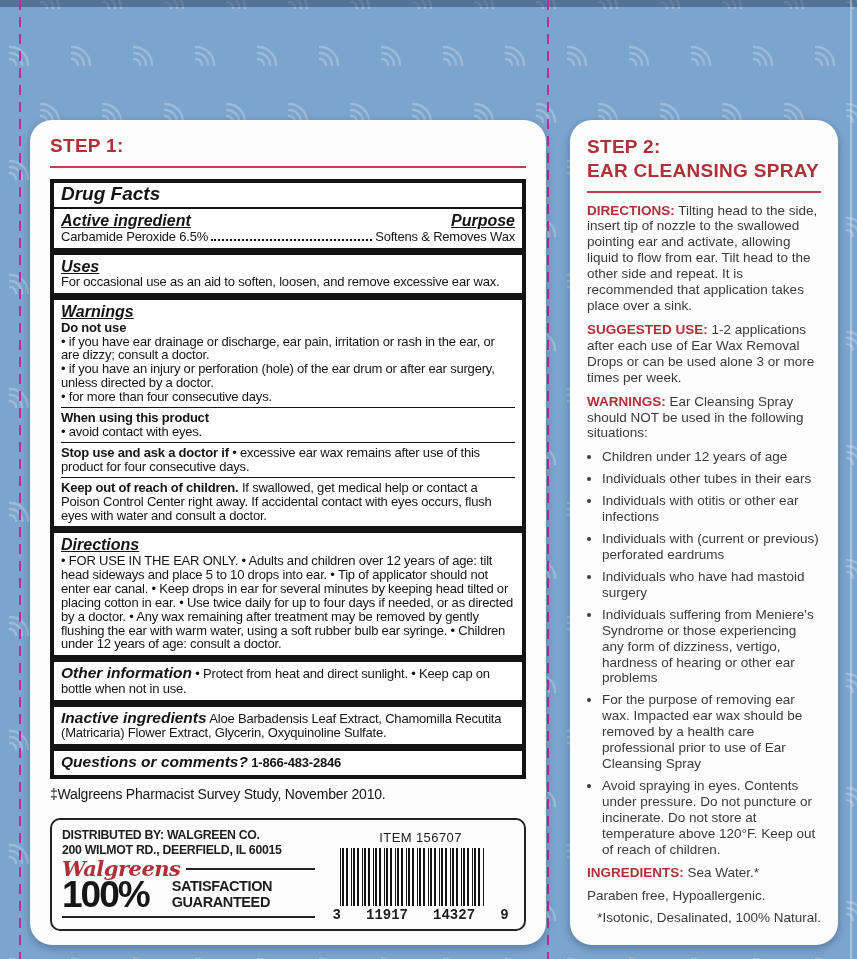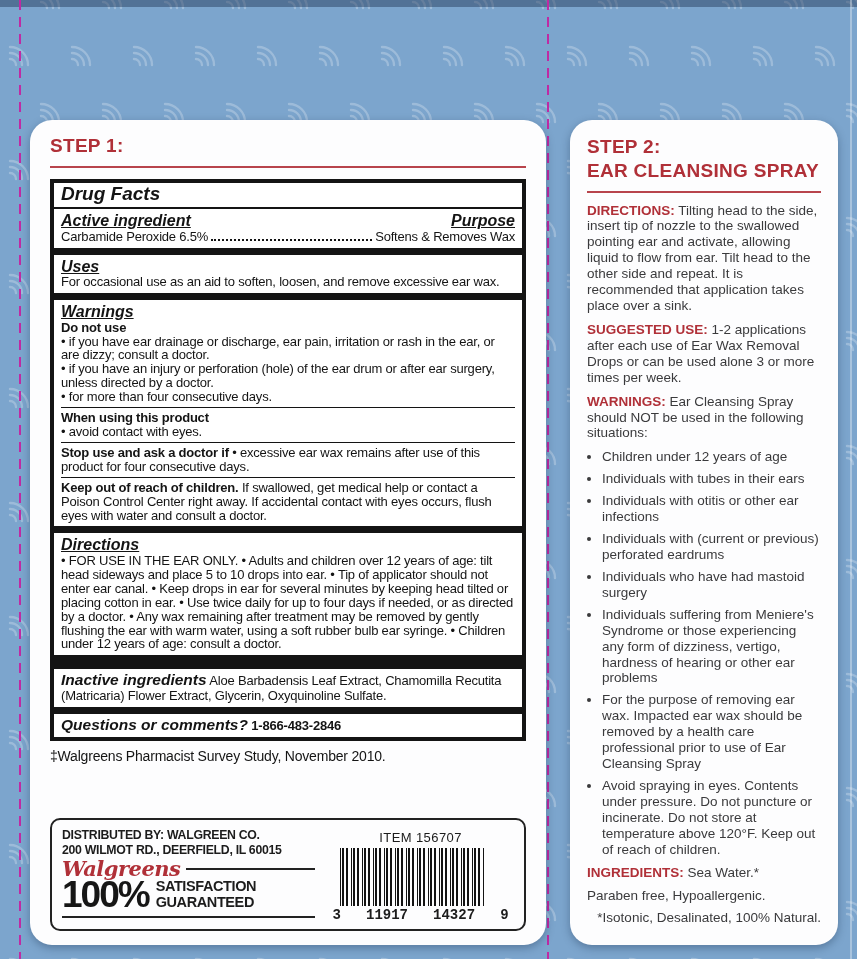--- a/index.html
+++ b/index.html
@@ -46,21 +46,21 @@
 
   
   #dist-box { margin-top:auto; border:2px solid #222; border-radius:10px; padding:8px 10px 6px;
     display:flex; gap:12px; color:#1c1c1c; }
   .dist-left { width:56%; }
   .dist-addr { font-weight:bold; font-size:12.3px; line-height:1.18; letter-spacing:-0.3px; }
   .logo-row { display:flex; align-items:center; margin-top:1px; }
   .walgreens-script { font-family:"DejaVu Serif", serif; font-style:italic; font-weight:bold;
     color:var(--brand-red,#b03038); font-size:21px; line-height:1; letter-spacing:-0.5px; }
   .logo-row .hline { flex:1; border-top:2px solid #222; margin-left:6px; }
-  .hundred-row { display:flex; align-items:center; gap:7px; margin-top:-3px; }
+  .hundred-row { display:flex; align-items:center; gap:23px; margin-top:-3px; }
   .hundred { font-size:37px; font-weight:bold; letter-spacing:-2px; color:#161616; line-height:1; }
   .sat { font-size:14.5px; font-weight:bold; line-height:1.08; letter-spacing:-0.4px; }
   .dist-rule { border:none; border-top:2px solid #222; margin:3px 0 2px; }
   .dist-right { flex:1; display:flex; flex-direction:column; align-items:center; }
   .item-label { font-size:13px; letter-spacing:0.4px; margin:2px 0 3px; }
   #barcode-bars { display:flex; align-items:stretch; height:58px; width:162px; overflow:hidden; }
   .upc-nums { display:flex; justify-content:space-between; width:176px;
     font-family:"Liberation Mono", monospace; font-size:14px; font-weight:bold; margin-top:1px; }
 
   
@@ -1956,20 +1956,24 @@
       <div><span class="df-b">Keep out of reach of children.</span> <span>If swallowed, get medical help or contact a Poison Control Center right away. If accidental contact with eyes occurs, flush eyes with water and consult a doctor.</span></div>
     </div>
 
     <div class="df-bar"></div>
     <div class="df-sec">
       <div class="df-h2">Directions</div>
       <div>• FOR USE IN THE EAR ONLY. • Adults and children over 12 years of age: tilt head sideways and place 5 to 10 drops into ear. • Tip of applicator should not enter ear canal. • Keep drops in ear for several minutes by keeping head tilted or placing cotton in ear. • Use twice daily for up to four days if needed, or as directed by a doctor. • Any wax remaining after treatment may be removed by gently flushing the ear with warm water, using a soft rubber bulb ear syringe. • Children under 12 years of age: consult a doctor.</div>
     </div>
 
     <div class="df-bar"></div>
+    <div class="df-sec">
+      <span class="df-h2-inline">Other information</span>
+      <span>• Protect from heat and direct sunlight. • Keep cap on bottle when not in use.</span>
+    </div>
 
     <div class="df-bar"></div>
     <div class="df-sec">
       <span class="df-h2-inline">Inactive ingredients</span>
       <span>Aloe Barbadensis Leaf Extract, Chamomilla Recutita (Matricaria) Flower Extract, Glycerin, Oxyquinoline Sulfate.</span>
     </div>
 
     <div class="df-bar"></div>
     <div class="df-sec">
       <span class="df-h2-inline">Questions or comments?</span>
@@ -2059,21 +2063,21 @@
   <hr class="red-rule">
 
   <div class="rp-body">
     <div>
         <p class="rp-para"><span class="rp-label">DIRECTIONS:</span> <span>Tilting head to the side, insert tip of nozzle to the swallowed pointing ear and activate, allowing liquid to flow from ear. Tilt head to the other side and repeat. It is recommended that application takes place over a sink.</span></p>
         <p class="rp-para"><span class="rp-label">SUGGESTED USE:</span> <span>1-2 applications after each use of Ear Wax Removal Drops or can be used alone 3 or more times per week.</span></p>
         <p class="rp-para"><span class="rp-label">WARNINGS:</span> <span>Ear Cleansing Spray should NOT be used in the following situations:</span></p>
       </div>
     <ul class="rp-bullets">
         <li>Children under 12 years of age</li>
-        <li>Individuals with tubes in their ears</li>
+        <li>Individuals other tubes in their ears</li>
         <li>Individuals with otitis or other ear infections</li>
         <li>Individuals with (current or previous) perforated eardrums</li>
         <li>Individuals who have had mastoid surgery</li>
         <li>Individuals suffering from Meniere's Syndrome or those experiencing any form of dizziness, vertigo, hardness of hearing or other ear problems</li>
         <li>For the purpose of removing ear wax. Impacted ear wax should be removed by a health care professional prior to use of Ear Cleansing Spray</li>
         <li>Avoid spraying in eyes. Contents under pressure. Do not puncture or incinerate. Do not store at temperature above 120°F. Keep out of reach of children.</li>
       </ul>
     <p class="rp-line"><span class="rp-label">INGREDIENTS:</span> <span>Sea Water.*</span></p>
     <p class="rp-line">Paraben free, Hypoallergenic.</p>
     <p class="rp-footnote">*Isotonic, Desalinated, 100% Natural.</p>

